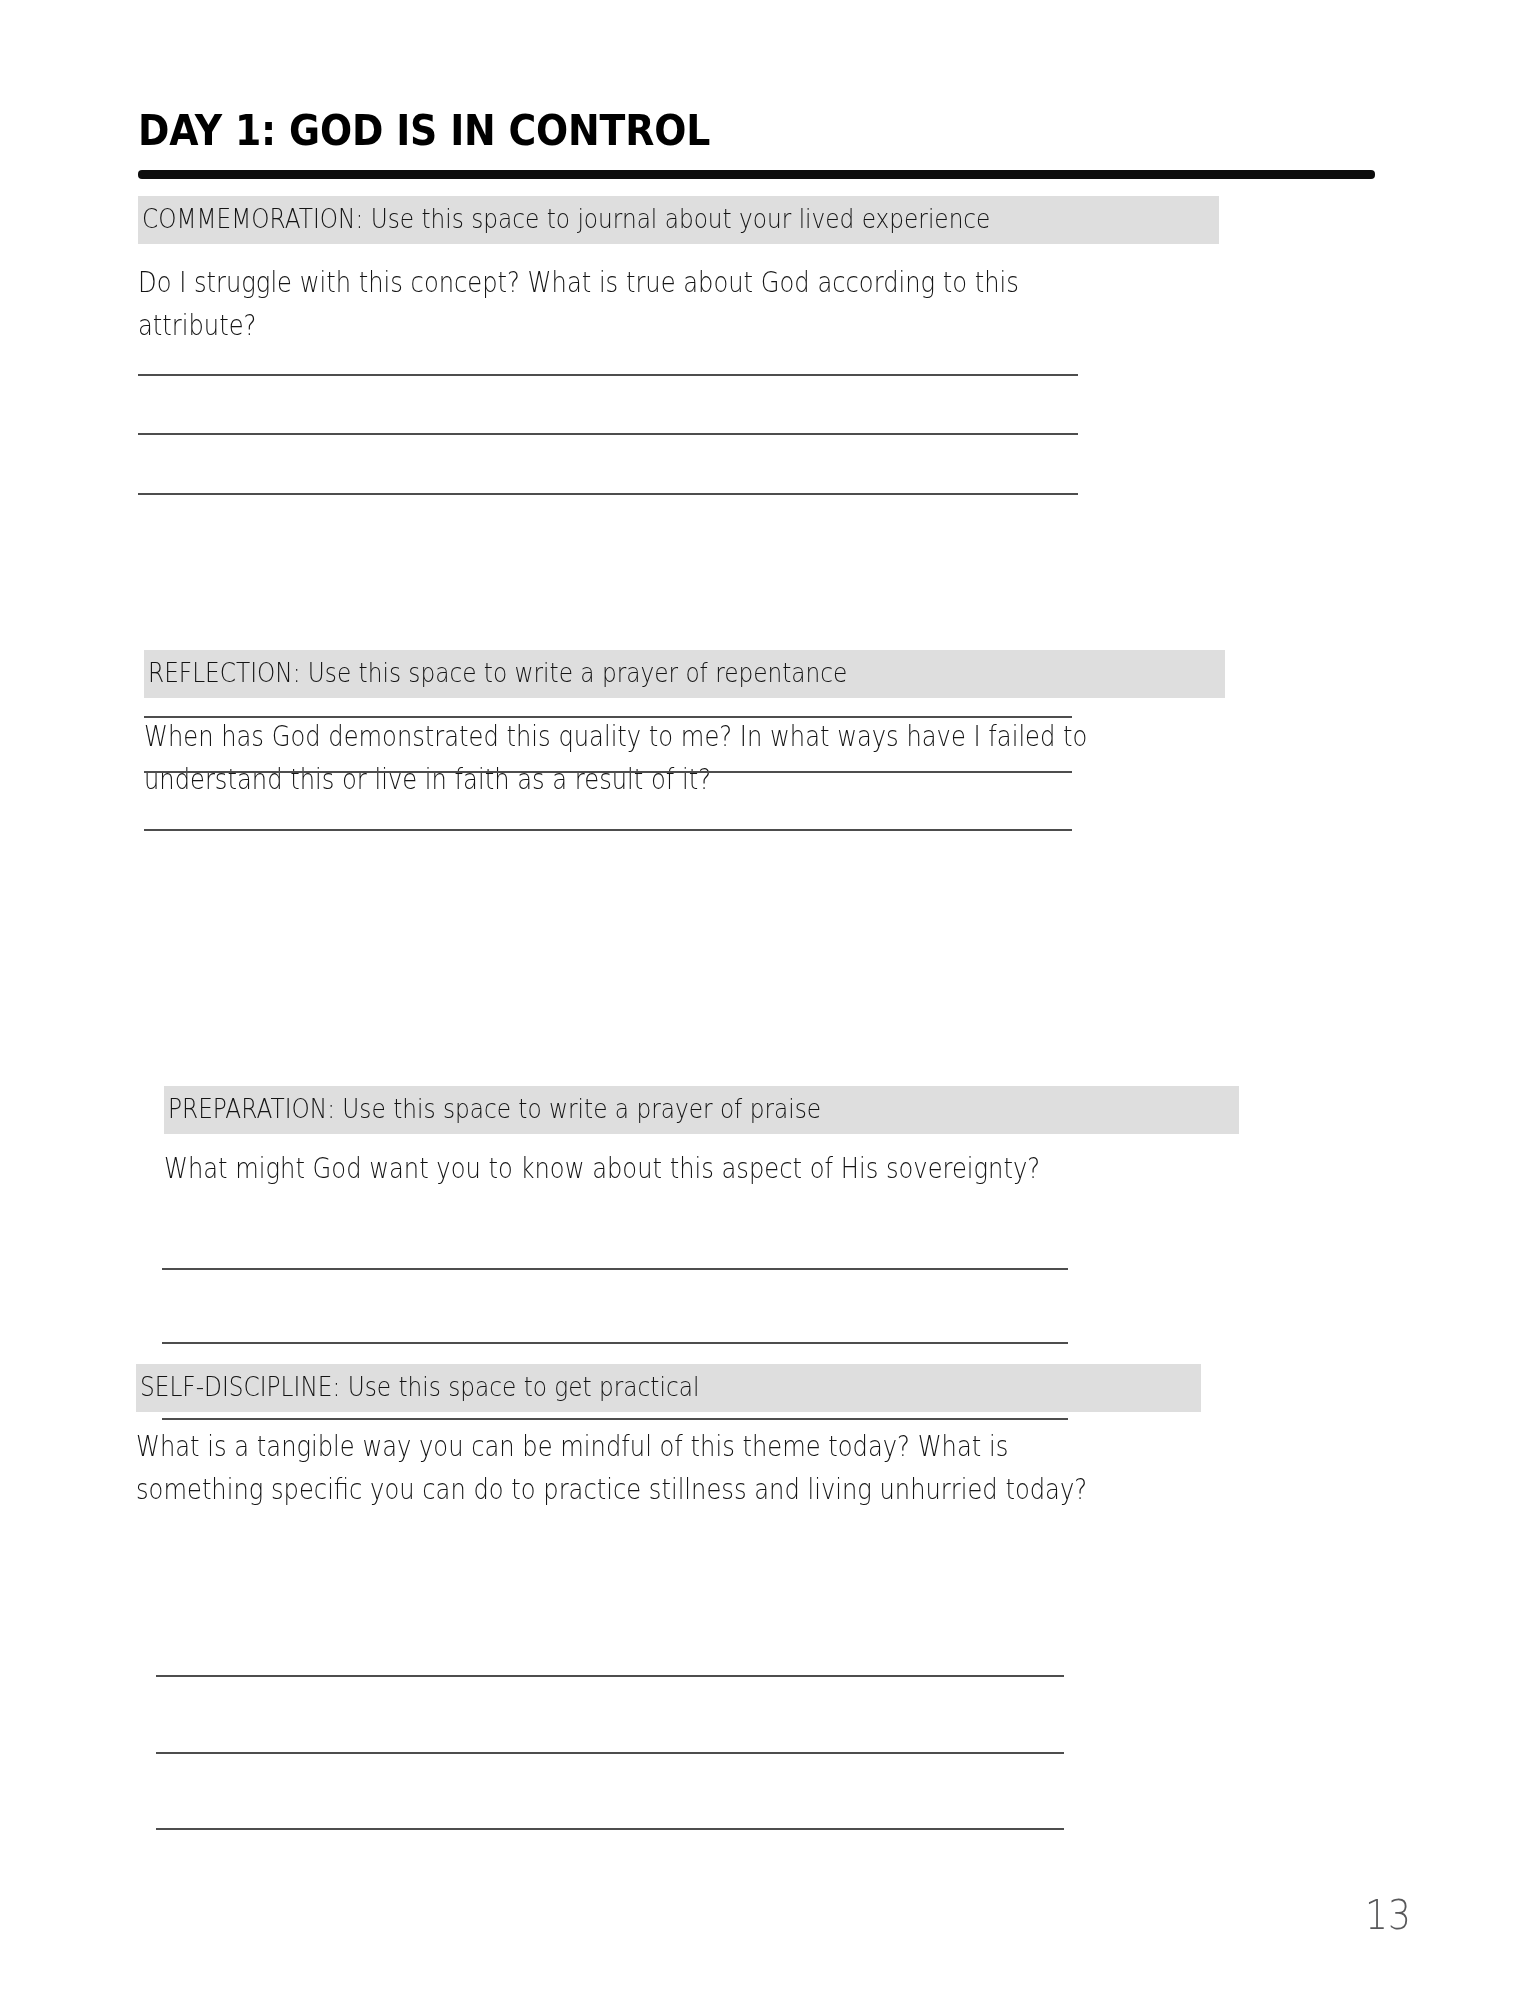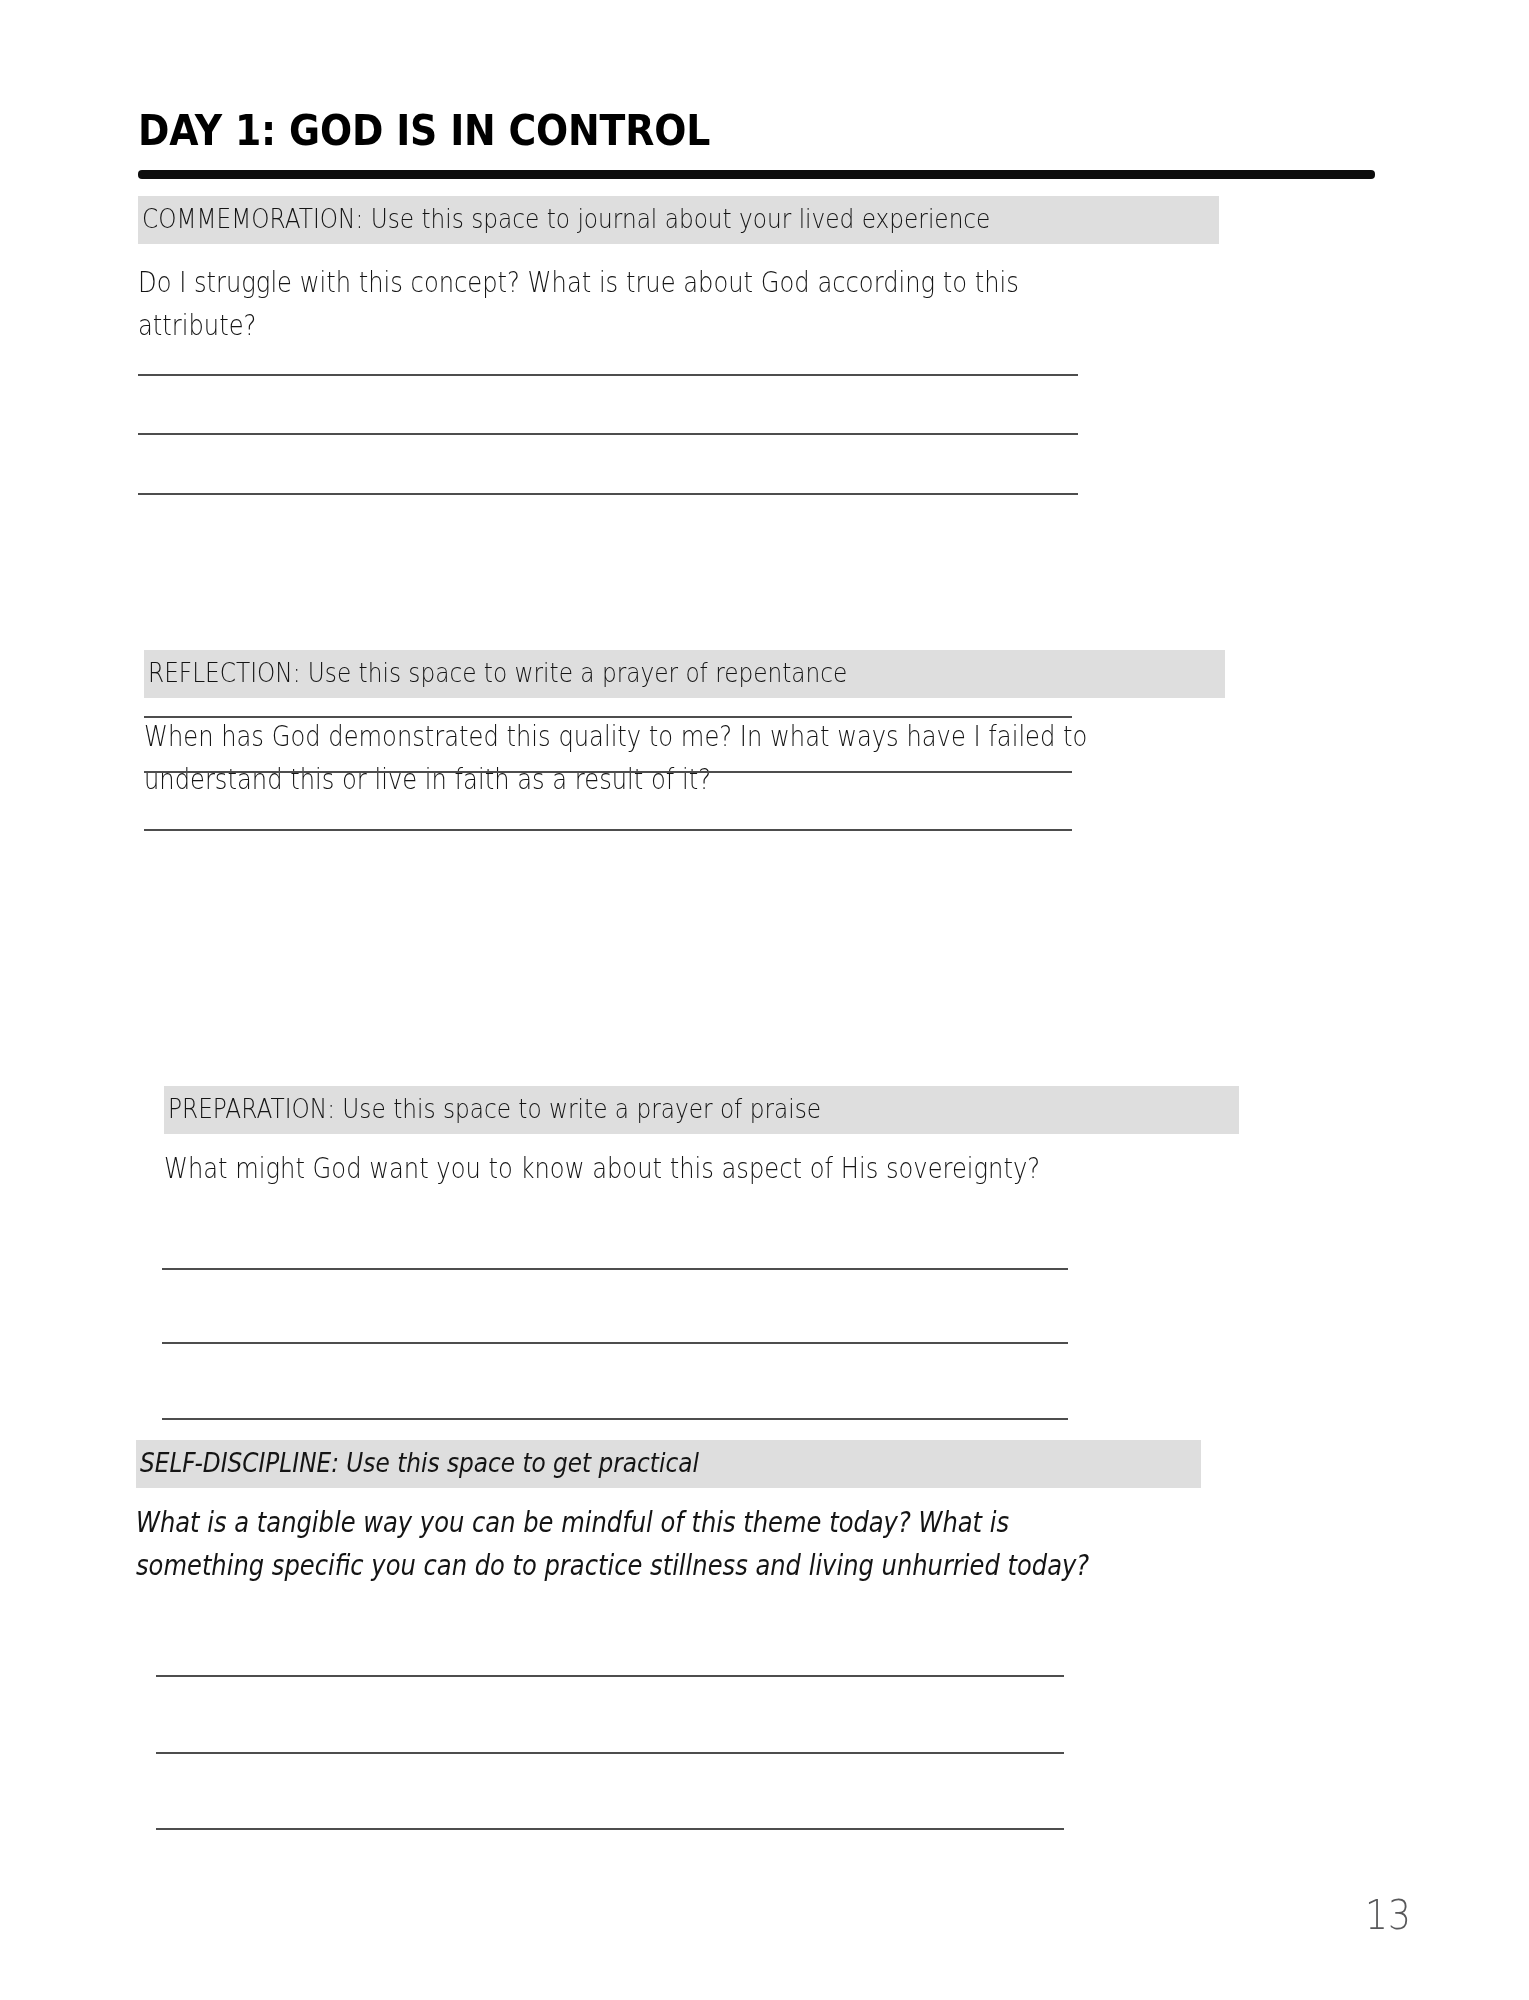--- a/index.html
+++ b/index.html
@@ -155,21 +155,21 @@
       <span class="band-text">PREPARATION: Use this space to write a prayer of praise</span>
     </div>
     <p class="prompt tight">What might God want you to know about this aspect of His sovereignty?</p>
   </div>
   <div class="rules" style="top:0;left:162px;">
     <div class="rule" style="top:1268px;left:0;width:906px;"></div>
     <div class="rule" style="top:1342px;left:0;width:906px;"></div>
     <div class="rule" style="top:1418px;left:0;width:906px;"></div>
   </div>
 
-  <div class="section indent-d" style="top:1440px;font-style:italic;">
+  <div class="section indent-d" style="top:1364px;">
     <div class="band w-d">
       <span class="band-text">SELF-DISCIPLINE: Use this space to get practical</span>
     </div>
     <p class="prompt tight">What is a tangible way you can be mindful of this theme today? What is something specific you can do to practice stillness and living unhurried today?</p>
   </div>
   <div class="rules" style="top:0;left:156px;">
     <div class="rule" style="top:1675px;left:0;width:908px;"></div>
     <div class="rule" style="top:1752px;left:0;width:908px;"></div>
     <div class="rule" style="top:1828px;left:0;width:908px;"></div>
   </div>

